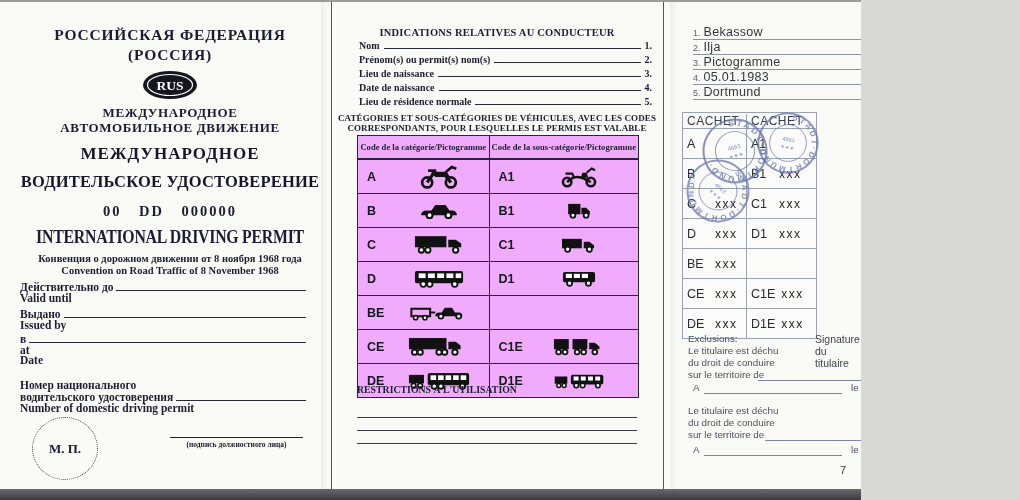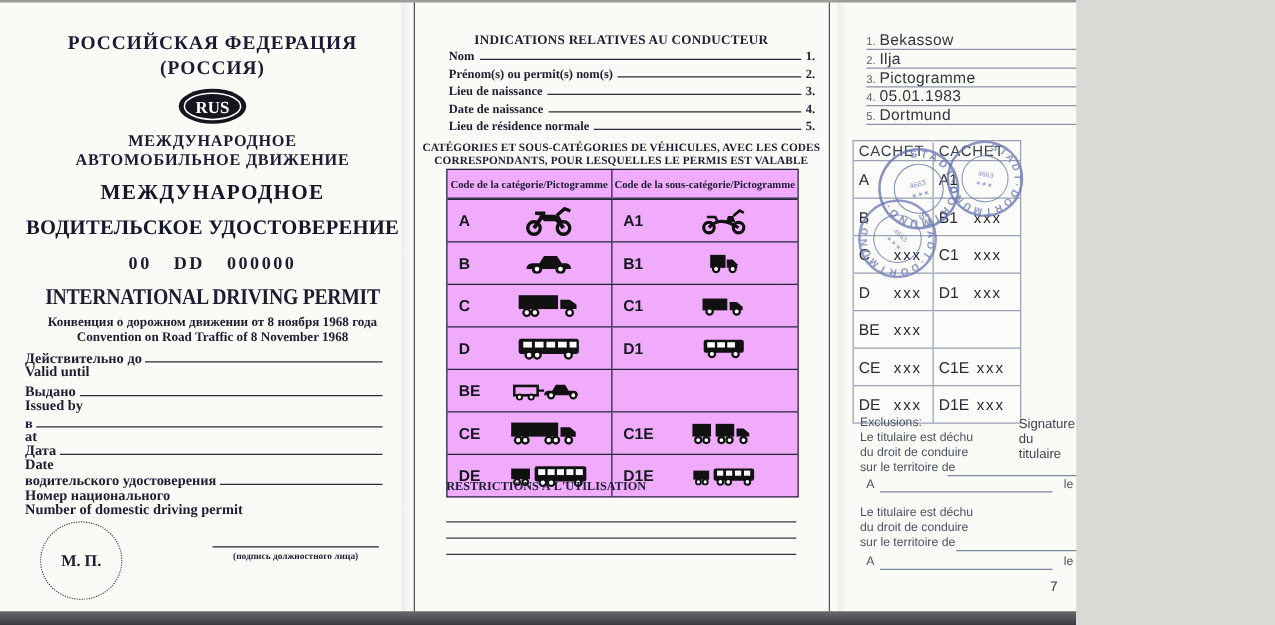--- a/index.html
+++ b/index.html
@@ -258,33 +258,29 @@
     <div class="en">Issued by</div>
   </div>
   <div class="lpf" style="top:333px">
     <div class="row">
         <span>в</span>
         <span class="fill-line"></span>
       </div>
     <div class="en">at</div>
   </div>
   <div class="lpf" style="top:355px">
+    <div class="en">Date</div>
+  </div>
+  <div class="lpf" style="top:379px">
     <div class="row">
-        <span>Дата</span>
-        <span class="fill-line"></span>
-      </div>
-    <div class="en">Date</div>
-  </div>
-  <div class="lpf" style="top:379px">
+        <span>Номер национального</span>
+      </div>
     <div class="row">
         <span>водительского удостоверения</span>
         <span class="fill-line"></span>
-      </div>
-    <div class="row">
-        <span>Номер национального</span>
       </div>
     <div class="en">Number of domestic driving permit</div>
   </div>
 
   <div class="abs mp-seal">
     <span>М. П.</span>
   </div>
   <div class="abs off-sig-line"></div>
   <div class="abs off-sig-cap">(подпись должностного лица)</div>
 

